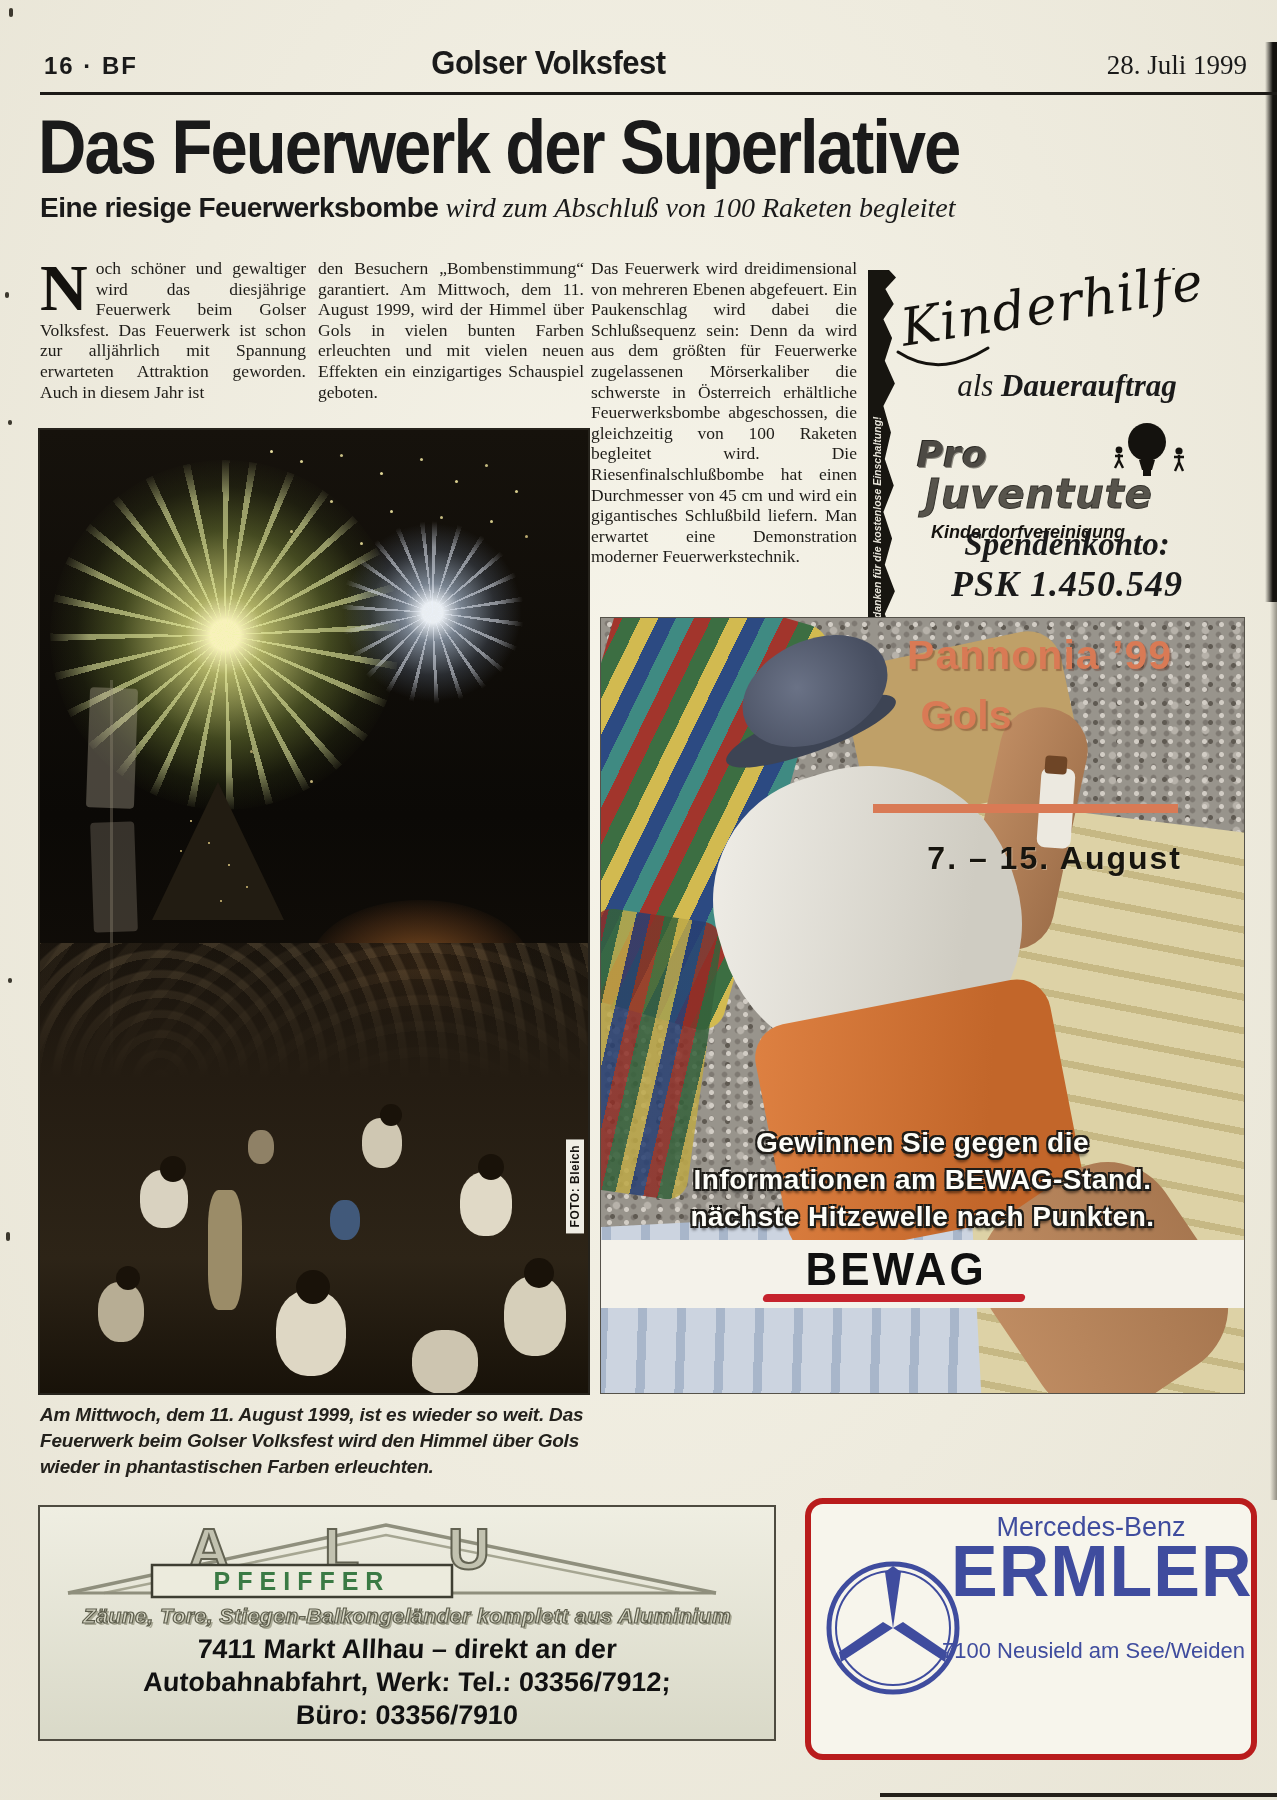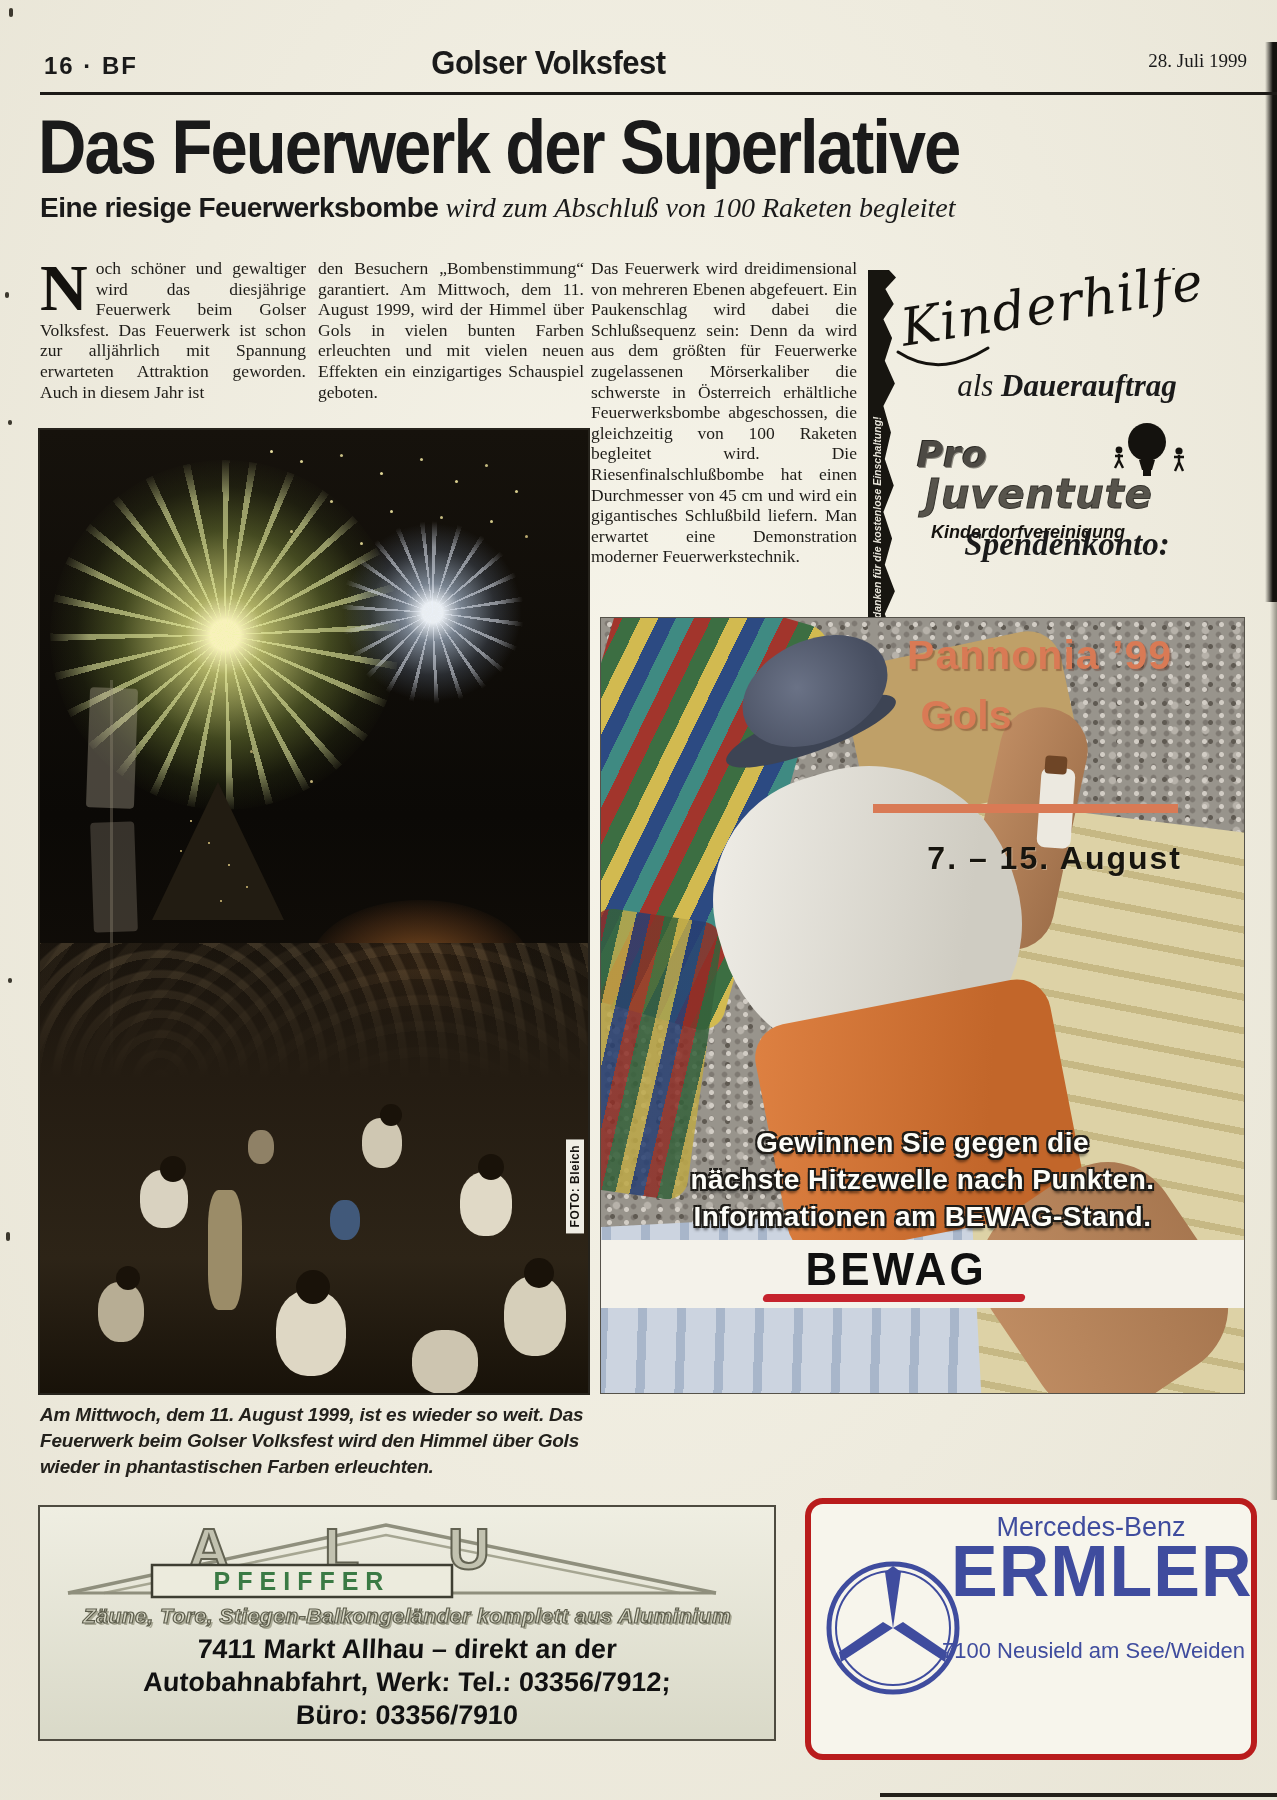--- a/index.html
+++ b/index.html
@@ -17,21 +17,21 @@
   .speck{position:absolute;width:4px;height:9px;background:#3c382e;border-radius:2px;}
   .speck.s1{left:9px;top:8px;}  .speck.s2{left:5px;top:292px;height:6px;} .speck.s3{left:8px;top:420px;height:5px;}
   .speck.s4{left:6px;top:1232px;} .speck.s5{left:8px;top:978px;height:5px;}
 
   
   .hdr-num{position:absolute;left:44px;top:52px;font-family:"Liberation Sans",sans-serif;
         font-weight:bold;font-size:24px;letter-spacing:2px;}
   .hdr-sec{position:absolute;left:0;right:180px;top:46px;text-align:center;
         font-family:"Liberation Sans",sans-serif;font-weight:bold;font-size:31px;letter-spacing:-.5px;
         transform:scaleY(1.05);}
-  .hdr-date{position:absolute;right:30px;top:50px;font-size:19px;}
+  .hdr-date{position:absolute;right:30px;top:50px;font-size:27px;}
   .hdr-rule{position:absolute;left:40px;right:0;top:92px;height:3px;background:#1c1a16;}
 
   
   .headline{position:absolute;left:38px;top:104px;width:1239px;white-space:nowrap;
         font-family:"Liberation Sans",sans-serif;font-weight:bold;font-size:67px;letter-spacing:-2px;
         transform:scaleY(1.12);transform-origin:left top;}
   .subtitle{position:absolute;left:40px;top:192px;font-size:28px;}
   .subtitle .b{font-family:Liberation Sans, sans-serif;font-weight:bold;letter-spacing:-.5px;}
   .subtitle .i{font-style:italic;}
 
@@ -247,20 +247,21 @@
         <path d="M24 40 l4 8 m-4 -8 l-4 8 m4 -8 l0 -6 m-4 2 l8 0" stroke="#14120e" stroke-width="2.4" fill="none"></path>
         <circle cx="24" cy="30" r="3.4" fill="#14120e"></circle>
         <path d="M84 42 l4 9 m-4 -9 l-4 9 m4 -9 l0 -7 m-5 2 l10 0" stroke="#14120e" stroke-width="2.4" fill="none"></path>
         <circle cx="84" cy="31" r="3.6" fill="#14120e"></circle>
       </svg>
       <div class="pj2">Juventute</div>
       <div class="pj3">Kinderdorfvereinigung</div>
     </div>
     <div class="kh-don">
       <span class="l1">Spendenkonto:</span>
+      <span class="l2">PSK 1.450.549</span>
     </div>
   </div>
 
   <div class="photo1">
     <div class="fw-sky"></div>
     <div class="fw-burst1"></div>
     <div class="fw-rays1"></div>
     <div class="fw-burst2"></div>
     <div class="fw-rays2"></div>
     <div class="fw-sparks"></div>
@@ -305,22 +306,22 @@
     <div class="hat-brim"></div>
     <div class="hat"></div>
     <div class="bottle"></div>
     <div class="bottle-cap"></div>
     <div class="pn-title">Pannonia ’99</div>
     <div class="pn-gols">Gols</div>
     <div class="pn-rule"></div>
     <div class="pn-dates">7. – 15. August</div>
     <div class="pn-slogan">
       <div>Gewinnen Sie gegen die</div>
+      <div>Informationen am BEWAG-Stand.</div>
       <div>nächste Hitzewelle nach Punkten.</div>
-      <div>Informationen am BEWAG-Stand.</div>
     </div>
     <div class="bw-band"></div>
     <div class="bw-logo">BEWAG</div>
     <div class="bw-swoosh"></div>
   </div>
 
   <div class="alu">
     <svg class="alu-logo" viewBox="0 0 702 88">
       <path d="M12 80 L330 12 L660 80" fill="none" stroke="#8f8f7d" stroke-width="3.5"></path>
       <path d="M48 80 L330 22 L624 80" fill="none" stroke="#a6a692" stroke-width="2.5"></path>

